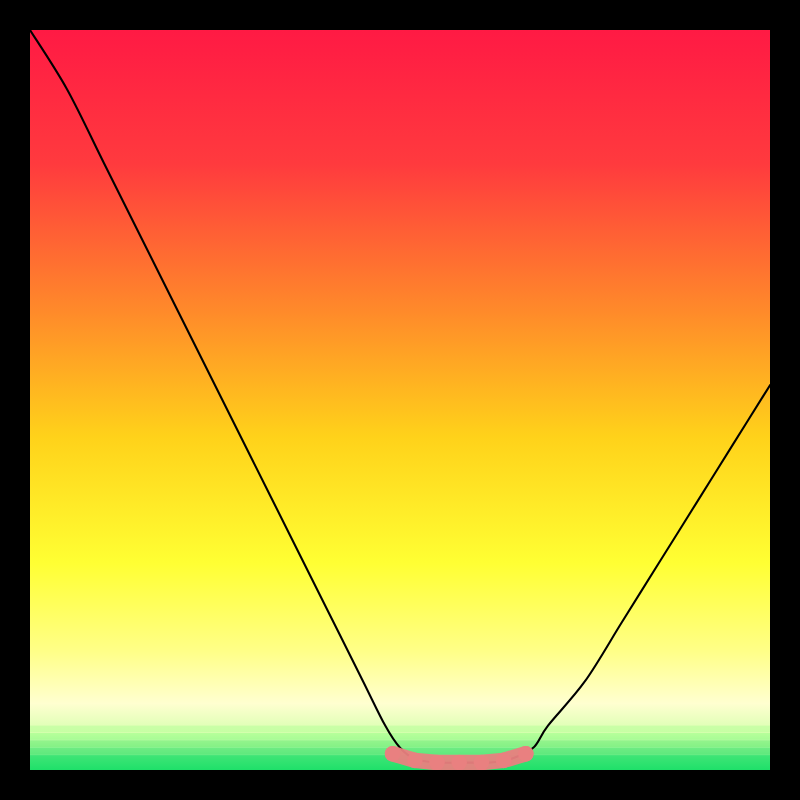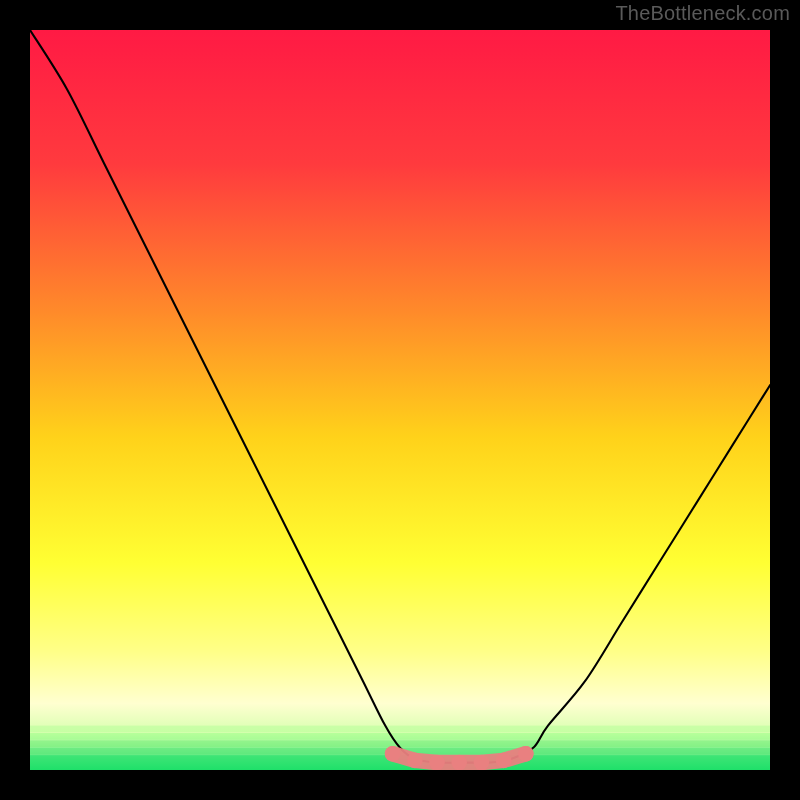--- a/index.html
+++ b/index.html
@@ -37,21 +37,20 @@
   .plot svg {
     display: block;
     width: 740px;
     height: 740px;
   }
 </style>
 </head>
 <body>
 
 <div class="frame">
-  <div class="watermark">TheBottleneck.com</div>
 
   <div class="plot">
     <svg viewBox="0 0 100 100" preserveAspectRatio="none">
       <defs>
         <linearGradient id="bg-grad" x1="0" y1="0" x2="0" y2="1">
           <stop offset="0%" stop-color="#ff1a44"></stop>
           <stop offset="18%" stop-color="#ff3a3e"></stop>
           <stop offset="38%" stop-color="#ff8a2a"></stop>
           <stop offset="55%" stop-color="#ffd21a"></stop>
           <stop offset="72%" stop-color="#ffff33"></stop>

